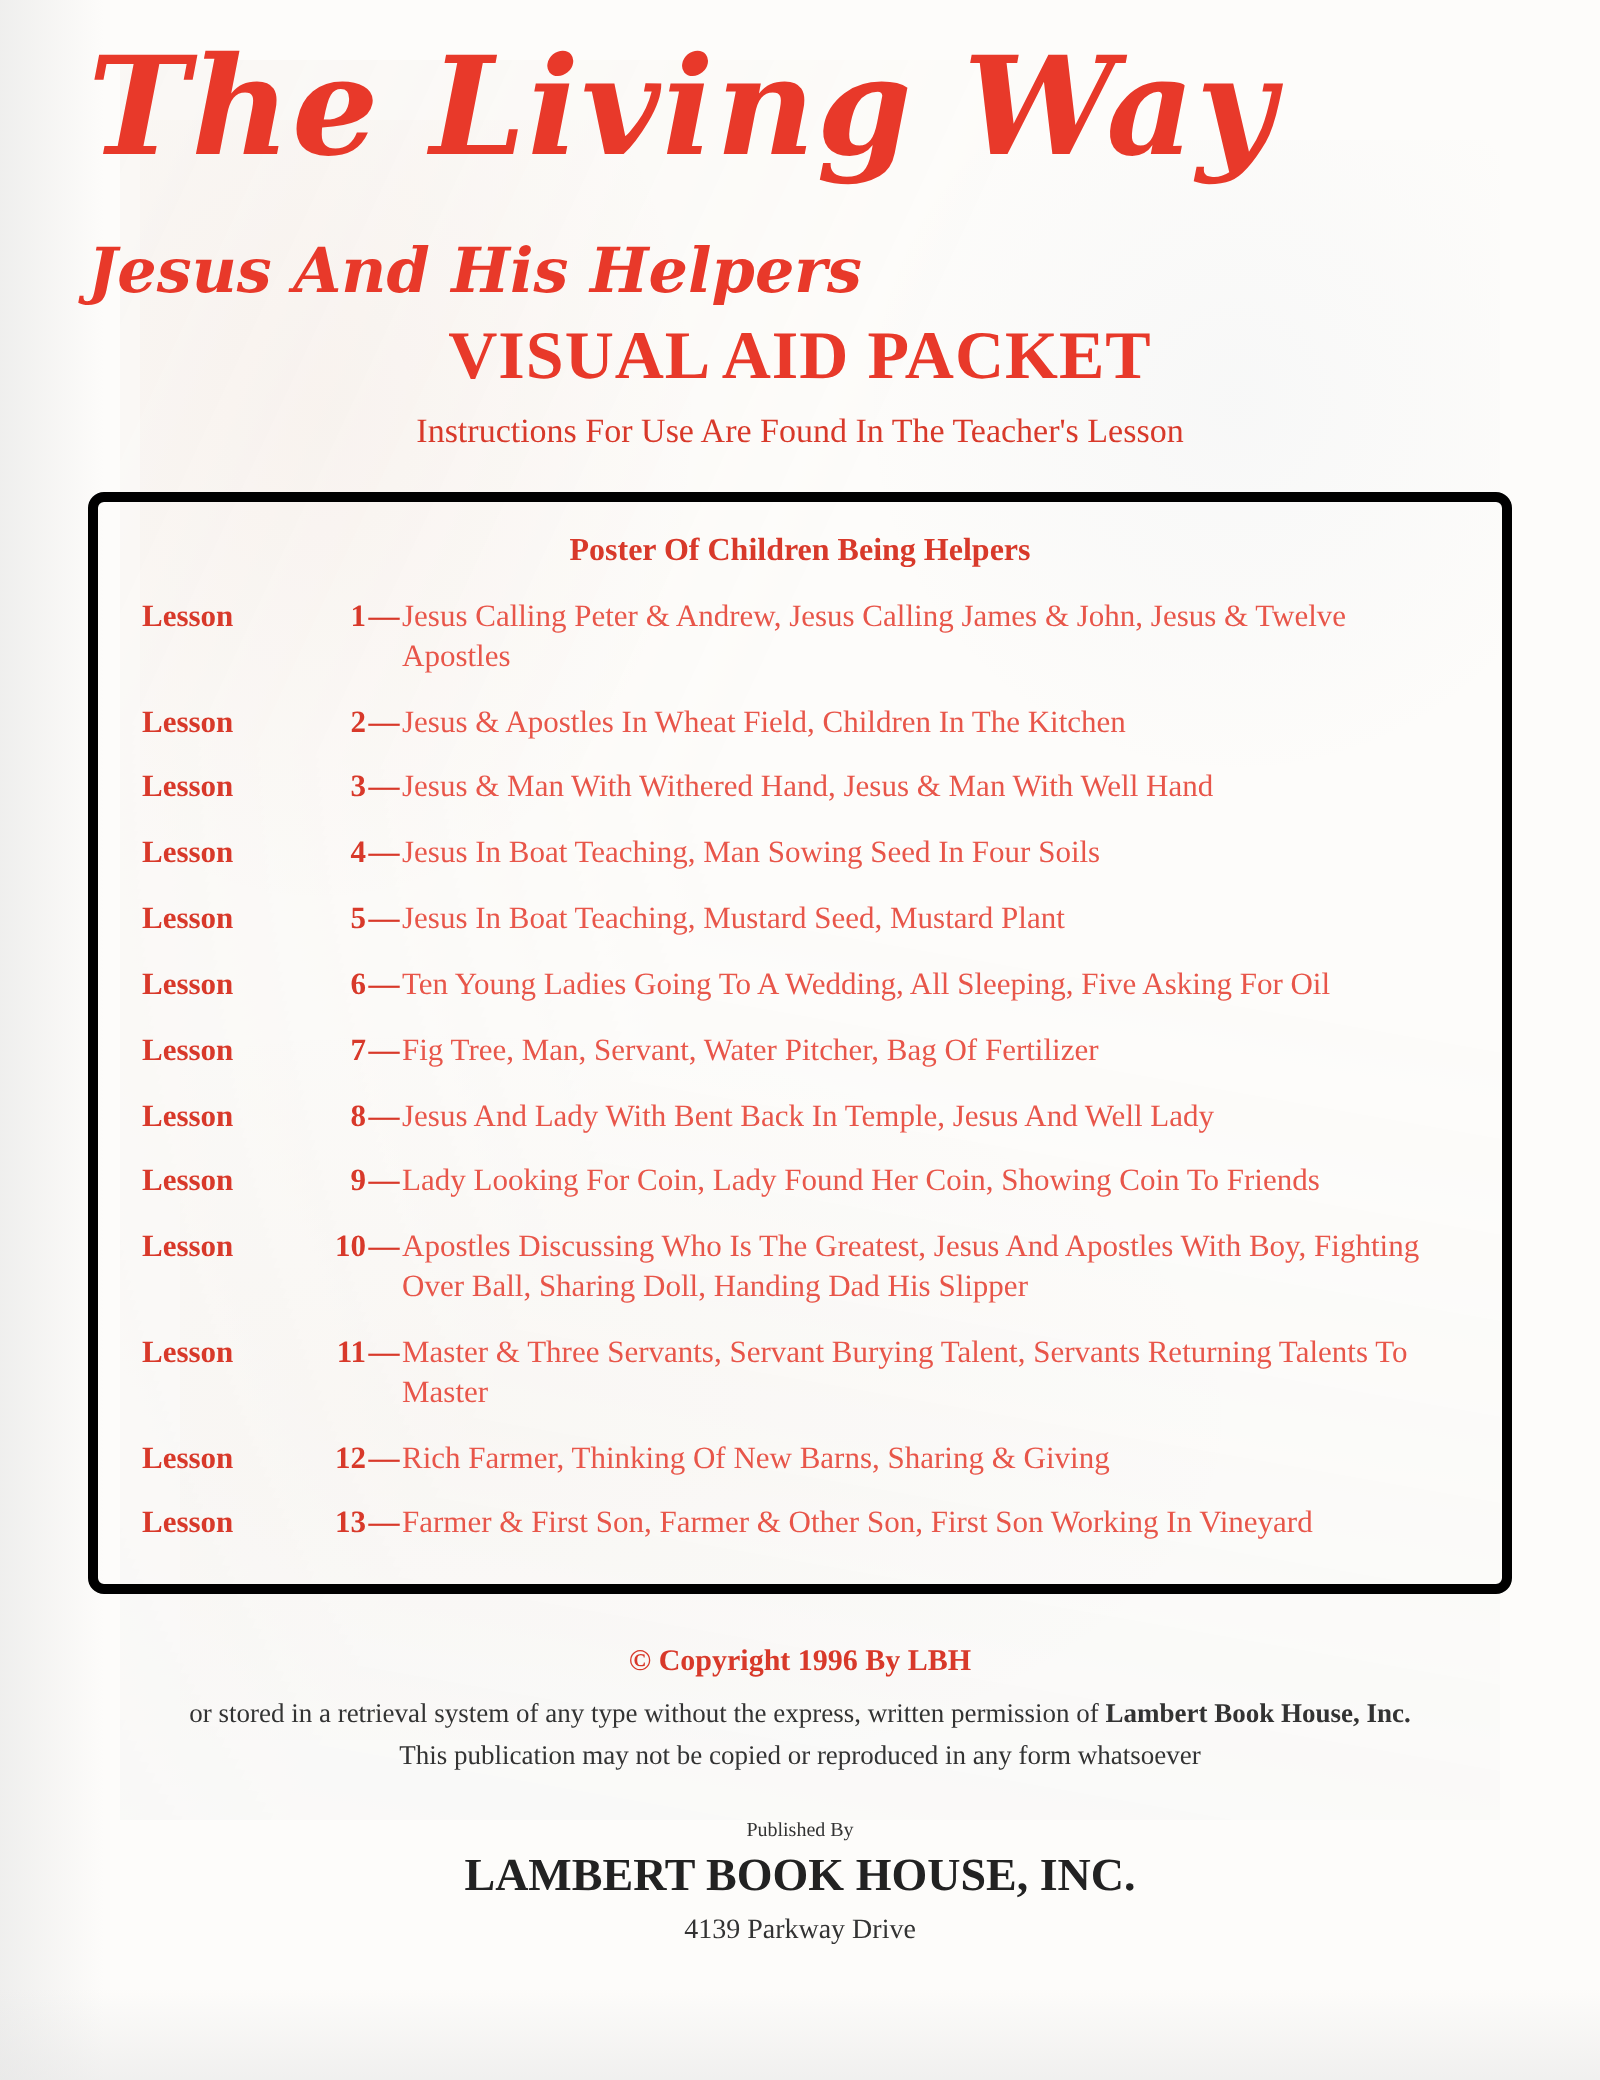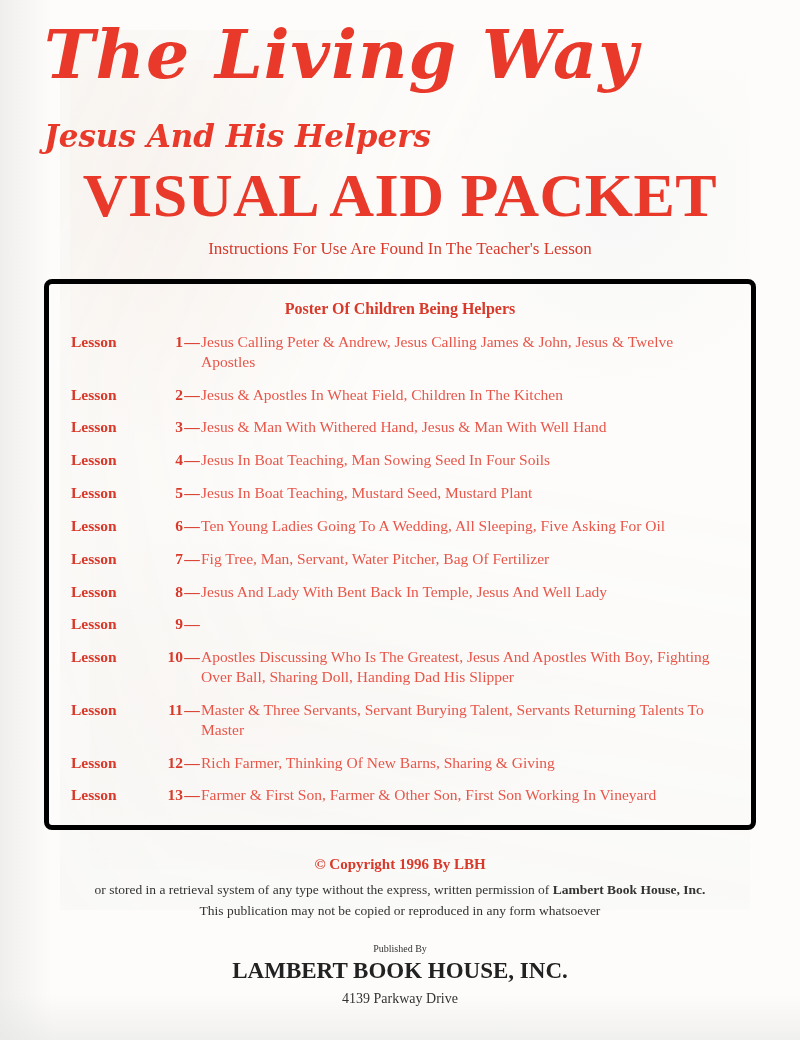--- a/index.html
+++ b/index.html
@@ -110,21 +110,21 @@
     font-style: italic;
     font-weight: 700;
     font-size: 31px;
     color: #e8392a;
   }
   .packet-title {
     margin-top: 6px;
     text-align: center;
     font-family: "Liberation Serif", serif;
     font-weight: bold;
-    font-size: 62px;
+    font-size: 34px;
     letter-spacing: 0.5px;
     color: #e8392a;
   }
   .instructions {
     margin-top: 8px;
     text-align: center;
     font-family: "Liberation Serif", serif;
     font-size: 17px;
     color: #d8392a;
   }
@@ -303,20 +303,21 @@
       <span class="lesson-label">Lesson</span>
       <span class="lesson-num">8</span>
       <span class="lesson-dash">—</span>
       <span class="lesson-text">Jesus And Lady With Bent Back In Temple, Jesus And Well Lady</span>
     </div>
 
     <div class="lesson-row">
       <span class="lesson-label">Lesson</span>
       <span class="lesson-num">9</span>
       <span class="lesson-dash">—</span>
+      <span class="lesson-text">Lady Looking For Coin, Lady Found Her Coin, Showing Coin To Friends</span>
     </div>
 
     <div class="lesson-row">
       <span class="lesson-label">Lesson</span>
       <span class="lesson-num">10</span>
       <span class="lesson-dash">—</span>
       <span class="lesson-text">Apostles Discussing Who Is The Greatest, Jesus And Apostles With Boy, Fighting Over Ball, Sharing Doll, Handing Dad His Slipper</span>
     </div>
 
     <div class="lesson-row">

